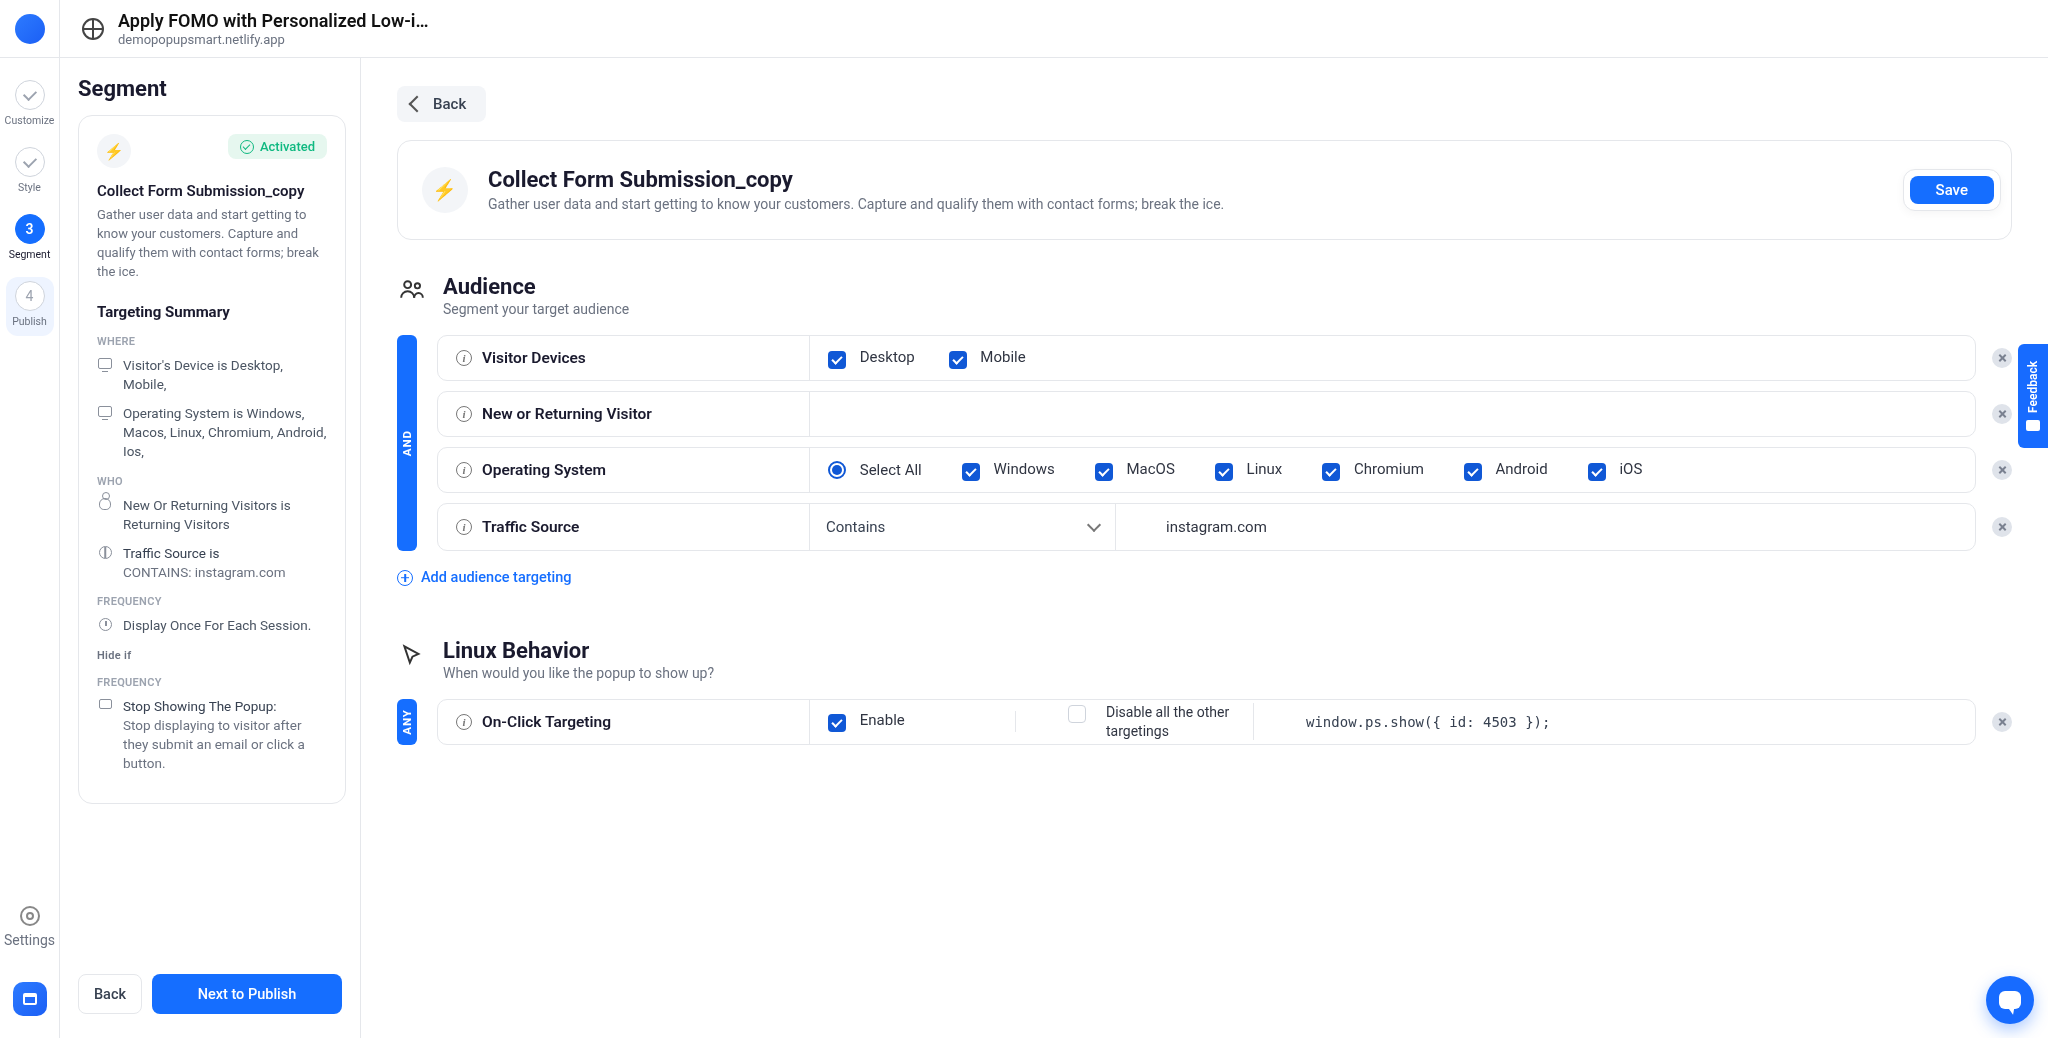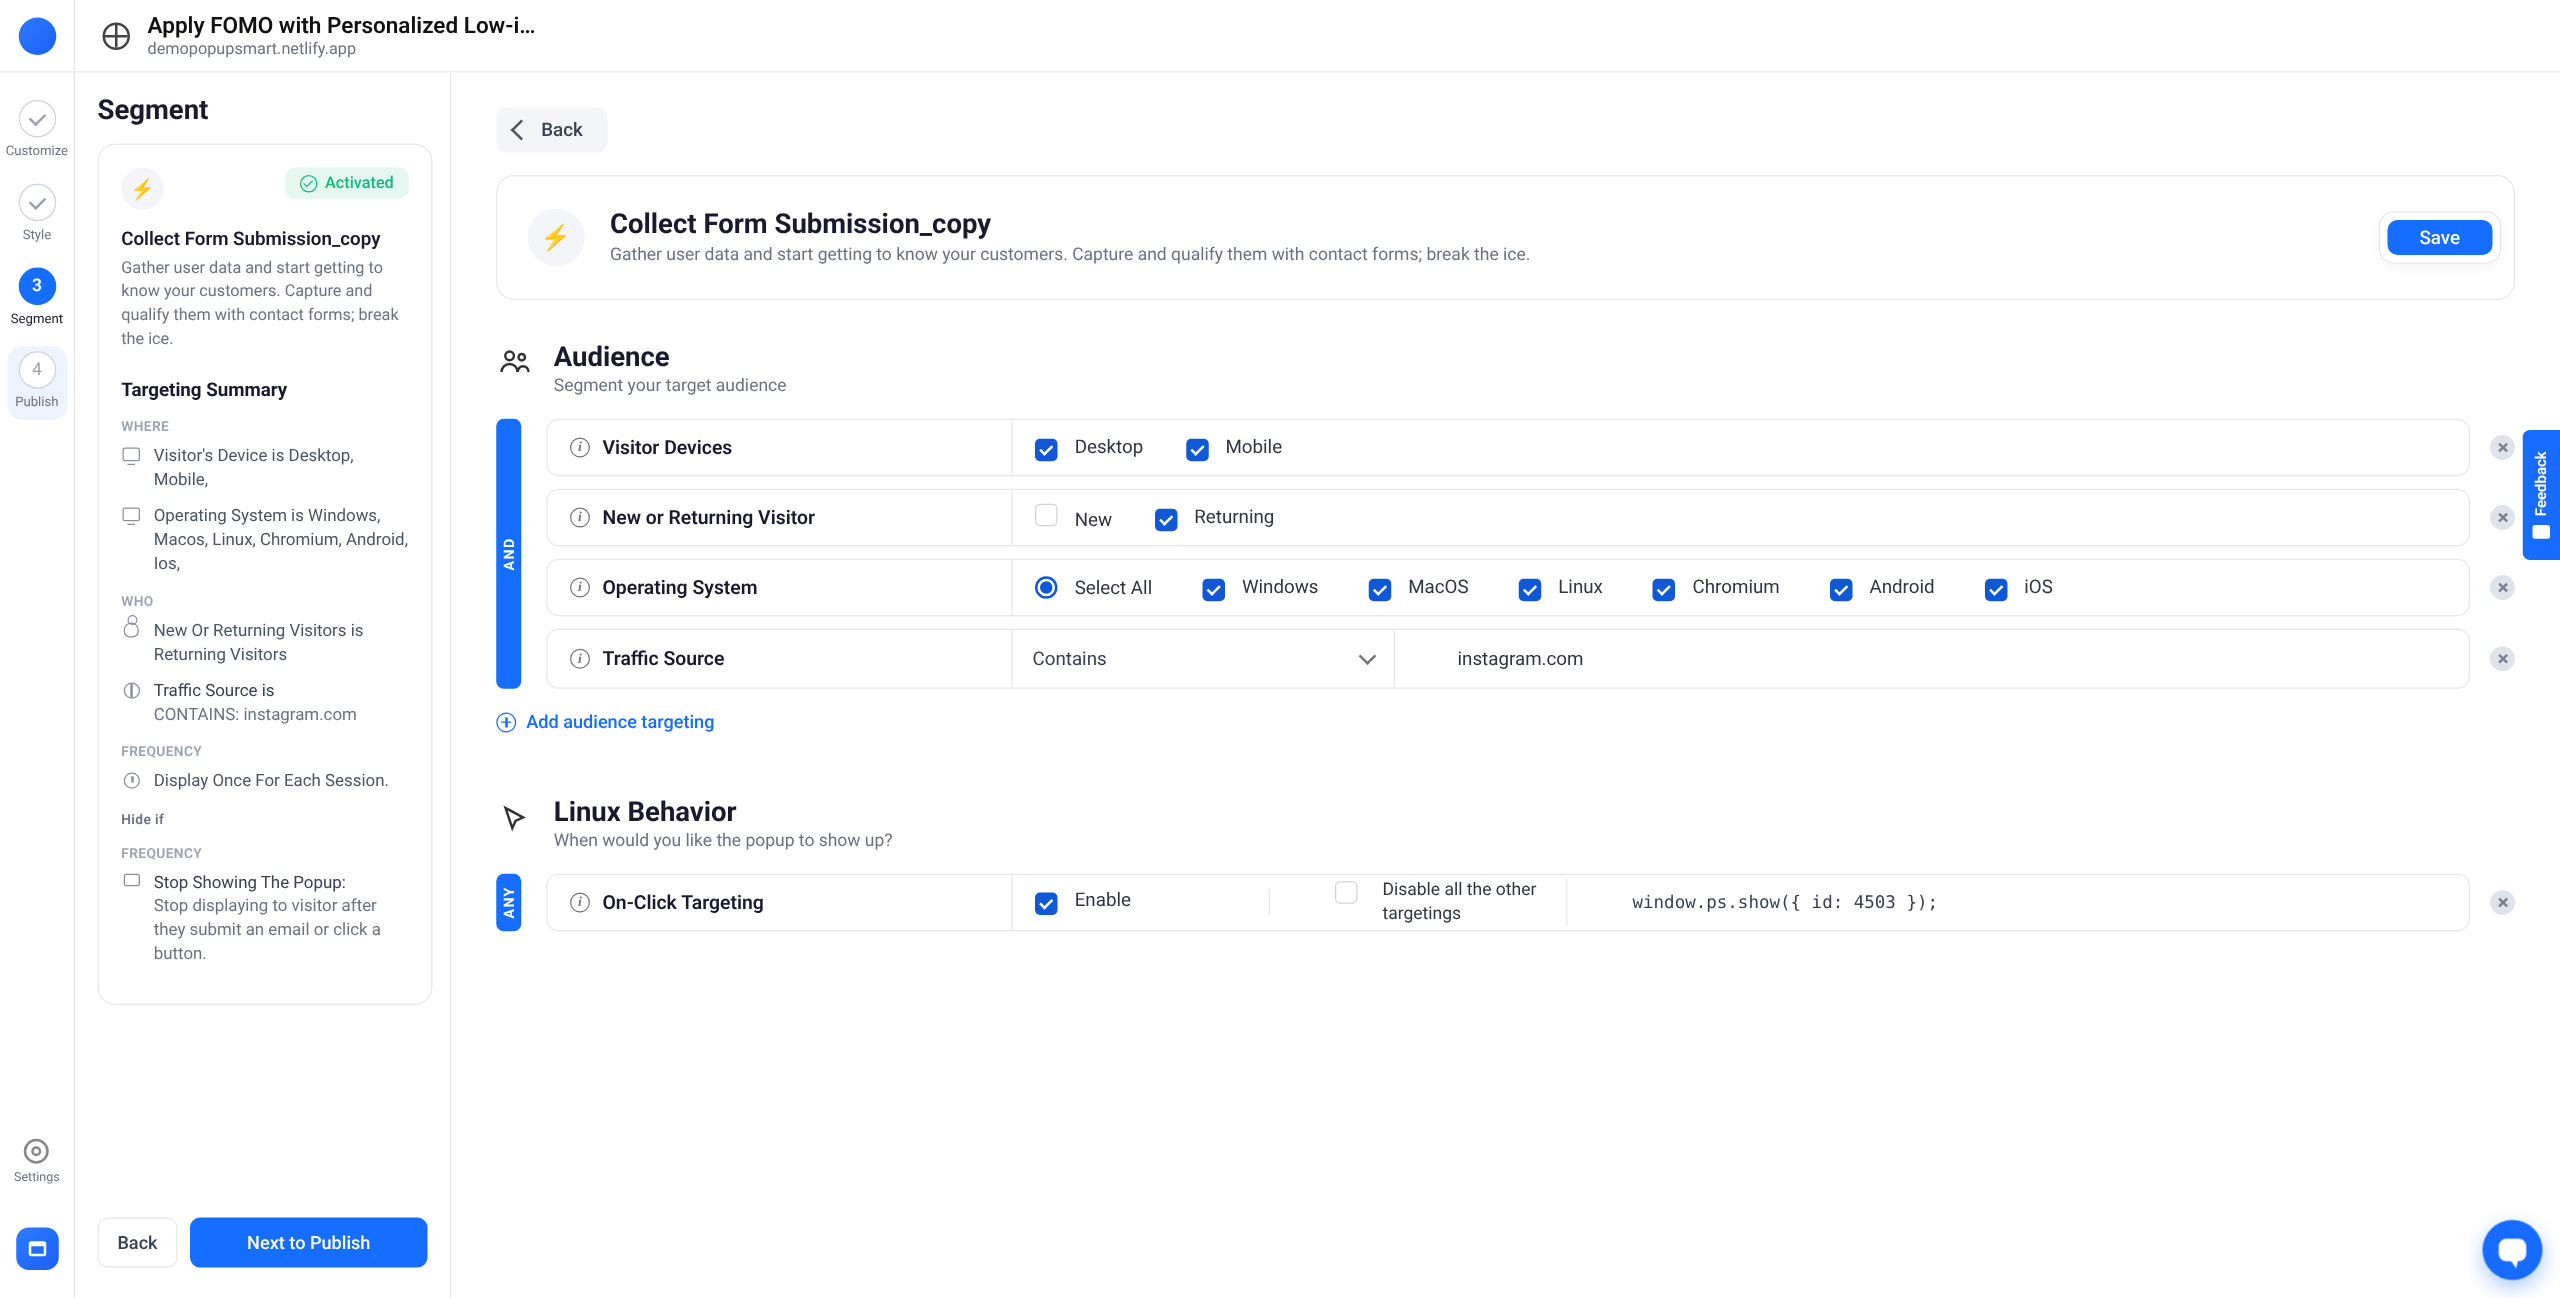--- a/index.html
+++ b/index.html
@@ -96,21 +96,21 @@
     background:#eef4ff;
     border-radius:12px;
   }
   .check::before {
     content:""; width:10px; height:6px; border-left:2px solid #9ca3af; border-bottom:2px solid #9ca3af;
     transform:rotate(-45deg); display:block; margin-top:-3px;
   }
   .rail .settings {
     margin-top:auto; margin-bottom:0;
     display:flex; flex-direction:column; align-items:center; gap:6px;
-    font-size:10px; color:var(--text-grey);
+    font-size:14px; color:var(--text-grey);
     padding-bottom:26px;
   }
   .gear {
     width:20px; height:20px; border:2px solid #888; border-radius:50%;
     position:relative;
   }
   .gear::after {
     content:""; position:absolute; inset:4px; border:2px solid #888; border-radius:50%;
   }
   .rail .brief {
@@ -624,30 +624,20 @@
               </div>
               <div class="remove-dot"></div>
             </div>
 
             <div class="rule-row">
               <div class="rule-card">
                 <div class="rule-left">
                   <span class="info-ico"></span>
                   <span>New or Returning Visitor</span>
                 </div>
-                <div class="rule-right">
-                  <label>
-                    <span class="chkbox off"></span>
-                    <span class="opt-label">New</span>
-                  </label>
-                  <label>
-                    <span class="chkbox on"></span>
-                    <span class="opt-label">Returning</span>
-                  </label>
-                </div>
               </div>
               <div class="remove-dot"></div>
             </div>
 
             <div class="rule-row os-row">
               <div class="rule-card">
                 <div class="rule-left">
                   <span class="info-ico"></span>
                   <span>Operating System</span>
                 </div>

